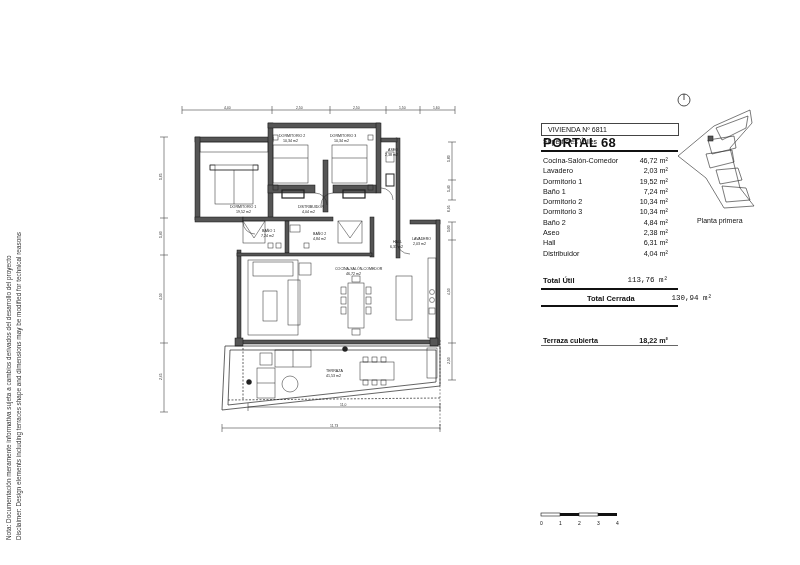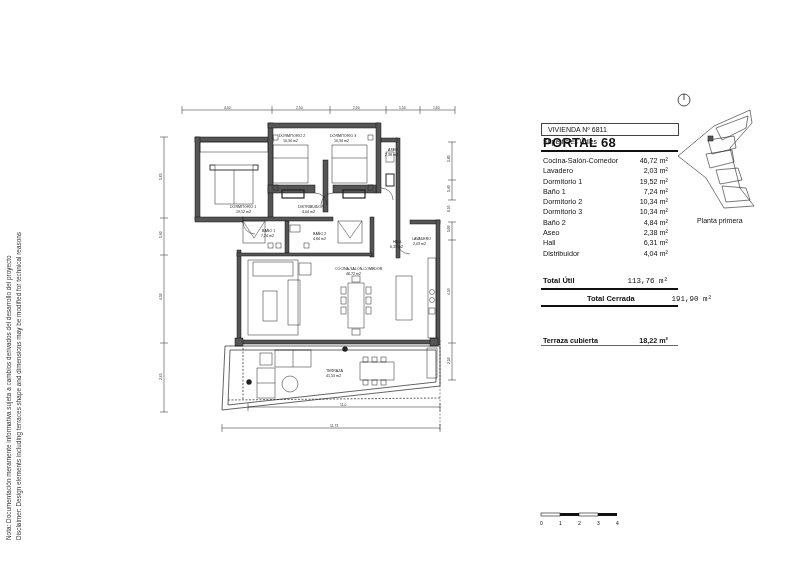--- a/index.html
+++ b/index.html
@@ -6,21 +6,21 @@
   body { width:800px; height:565px; position:relative; overflow:hidden; font-family:"Liberation Sans", sans-serif; color:#111; }
   .disclaimer { position:absolute; left:4px; top:540px; transform-origin:0 0; transform:rotate(-90deg); width:340px; font-size:6.4px; color:#333; line-height:10px; white-space:nowrap; }
   .plan { position:absolute; left:150px; top:100px; width:330px; height:345px; }
   .title { position:absolute; left:543px; top:107px; font-size:13px; font-weight:bold; letter-spacing:0.3px;margin-top:28px; }
   .unit-box { position:absolute; left:541px; top:123px; width:130px; height:11px; border:1px solid #444; font-size:7px; padding-left:6px; line-height:11px; }
   .subtitle { position:absolute; left:543px; top:138px; font-size:7px; }
   .thick-rule { position:absolute; left:541px; top:150px; width:137px; height:2px; background:#111; }
   .areas { position:absolute; left:543px; top:156px; width:125px; }
   .area-row { display:flex; justify-content:space-between; font-size:7.2px; height:10.3px; line-height:10.3px; }
   .area-row .val { text-align:right; }
-  .total-row { position:absolute; left:543px; width:125px; display:flex; justify-content:space-between; font-size:7.5px; font-weight:bold;align-items:center; }
+  .total-row { position:absolute; left:543px; width:125px; display:flex; justify-content:space-between; font-size:7.5px; font-weight:bold; }
   .total-row .val { font-weight:normal;font-family:Liberation Mono, monospace; }
   .rule { position:absolute; left:541px; width:137px; height:1.5px; background:#111; }
   .terrace-row { position:absolute; left:543px; top:336px; width:125px; display:flex; justify-content:space-between; font-size:7.2px;font-weight:bold; }
   .site { position:absolute; left:672px; top:88px; width:115px; height:135px; }
   .site-label { position:absolute; left:697px; top:217px; font-size:7px; }
   .scale { position:absolute; left:540px; top:512px; }
   .scale-labels { position:absolute; left:538px; top:520px; width:90px; font-size:5px; }
   .scale-labels span { position:absolute; }
   .lbl { font-family:"Liberation Sans", sans-serif; font-size:3.6px; fill:#222; }
   .dim { font-family:"Liberation Sans", sans-serif; font-size:3.4px; fill:#333; }
@@ -294,21 +294,21 @@
     </div>
 </div>
 
 <div class="total-row" style="top:276px;">
   <span>Total Útil</span>
   <span class="val">113,76 m²</span>
 </div>
 <div class="rule" style="top:288px;"></div>
 <div class="total-row" style="top:294px;margin-left:44px;">
   <span>Total Cerrada</span>
-  <span class="val">191,90 m²</span>
+  <span class="val">130,94 m²</span>
 </div>
 <div class="rule" style="top:305px;"></div>
 <div class="terrace-row">
   <span>Terraza cubierta</span>
   <span>18,22 m²</span>
 </div>
 <div class="rule" style="top:345px; height:1px; background:#666;"></div>
 
 <svg class="site" viewBox="0 0 115 135">
   <g stroke="#222" stroke-width="0.8" fill="none">

